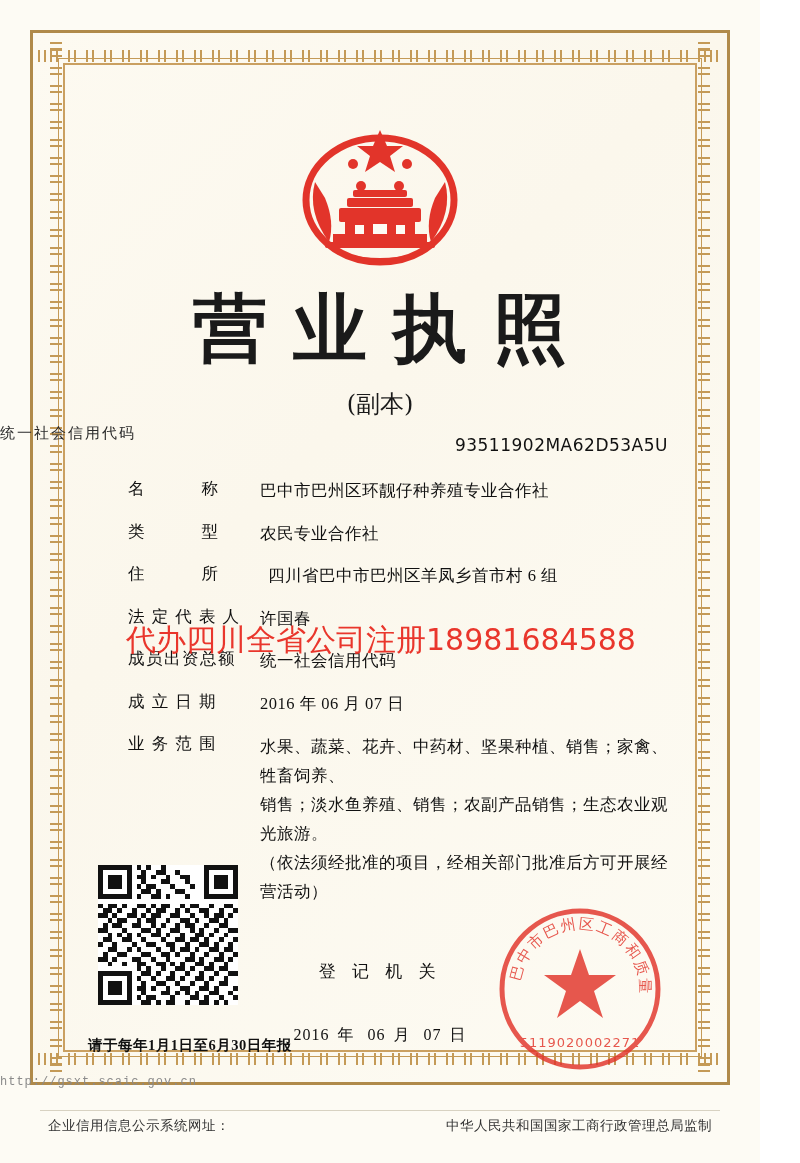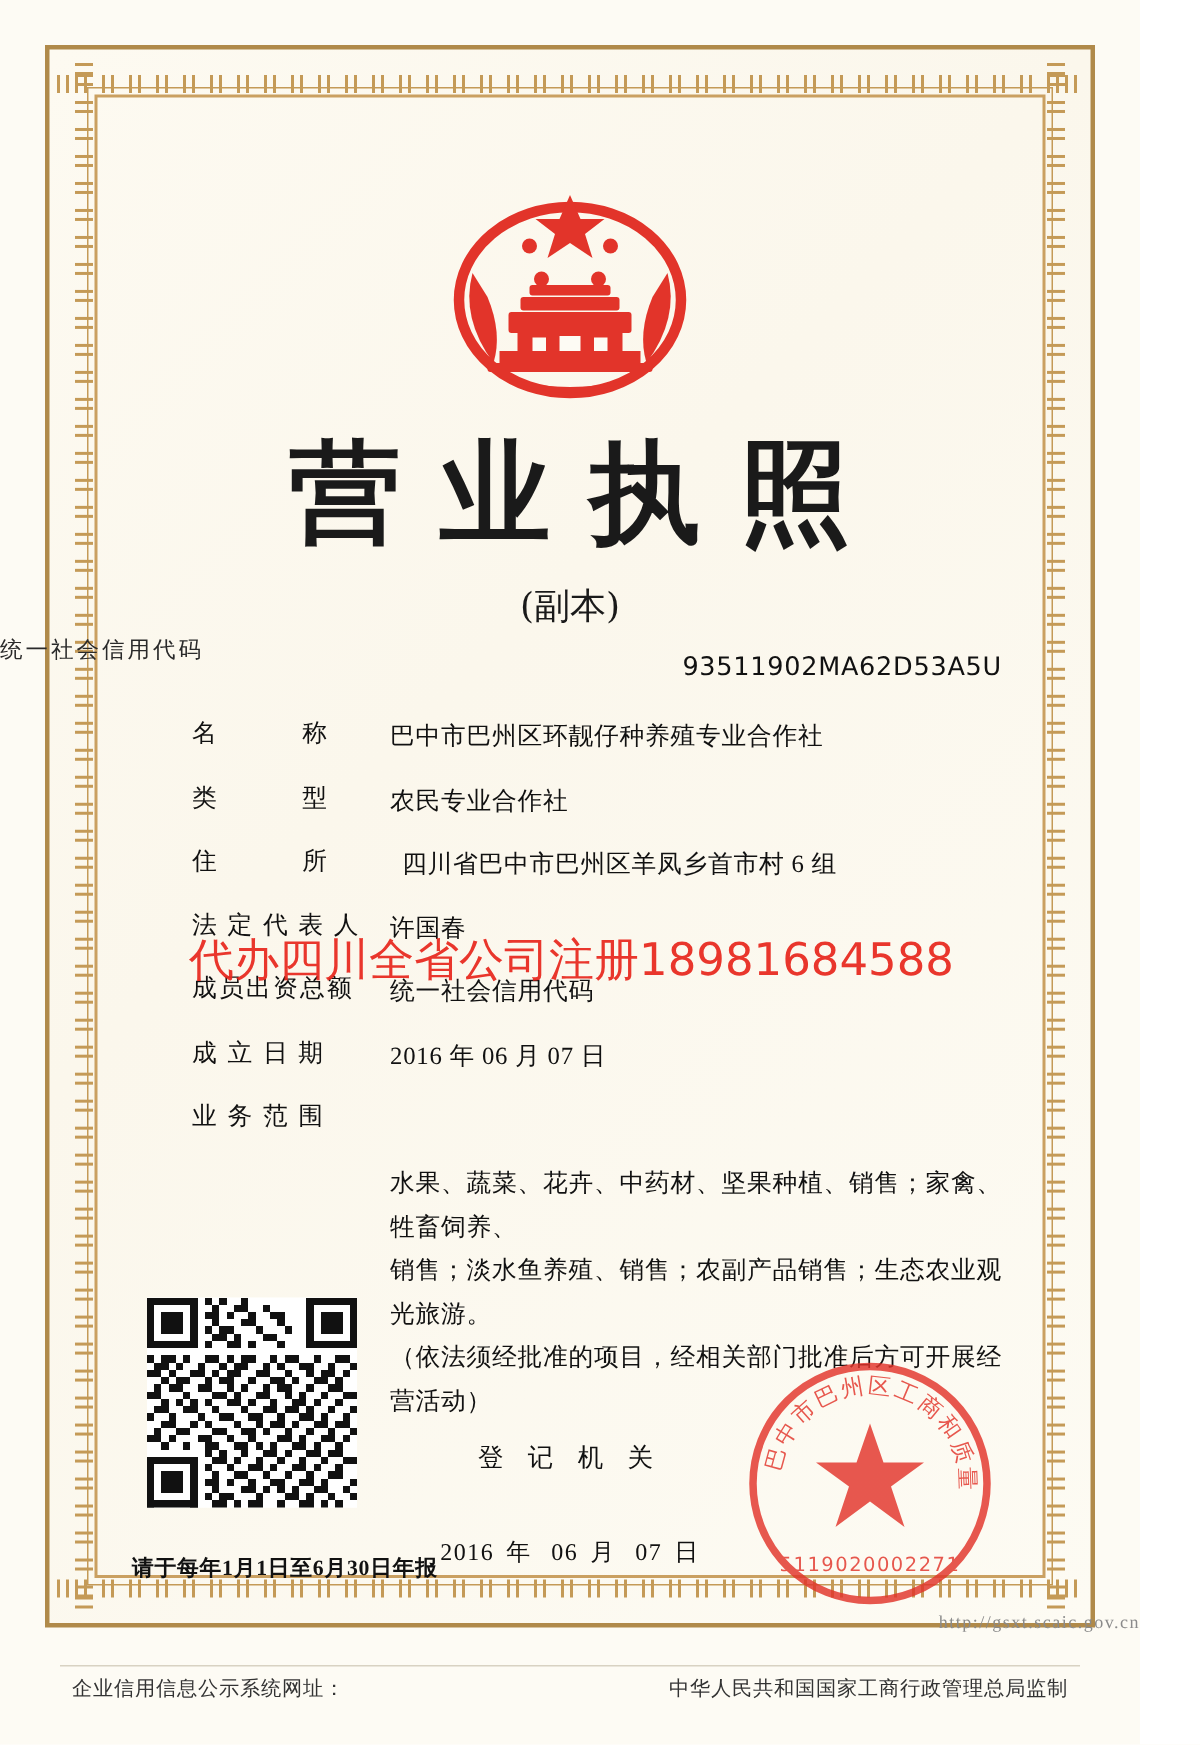--- a/index.html
+++ b/index.html
@@ -115,21 +115,21 @@
   }
   .row .label.wide{letter-spacing:1.5px;}
   .row .value{
     flex:1;
     line-height:1.55;
     letter-spacing:0.5px;
   }
   .row .value.indent{margin-left:8px;font-family:Liberation Serif, serif;}
   .scope .value{line-height:1.75;}
   .scope .value .ln{display:block;}
-  .scope .value .ln.i1{text-indent:0;margin-top:42px;}
+  .scope .value .ln.i1{text-indent:0;}
   .scope .value .ln.i2{padding-left:0;}
 
   
   .watermark{
     position:absolute;
     left:126px;top:620px;
     font-size:30px;
     color:#e8261c;
     font-family:"DejaVu Sans", sans-serif;
     letter-spacing:0px;
@@ -176,24 +176,24 @@
     left:88px;top:1036px;
     font-size:14.5px;
     color:#111;
     letter-spacing:0.5px;
     font-weight:bold;
   }
 
   .url{
     position:absolute;
     left:0;right:0;bottom:74px;
-    text-align:right;
+    text-align:left;
     font-size:12px;
     color:#8a8a8a;
-    font-family:Liberation Serif, serif;
+    font-family:Liberation Mono, monospace;
     letter-spacing:1px;
   }
 
   .footer-left{
     position:absolute;
     left:48px;bottom:28px;
     font-size:13.5px;
     color:#333;
     letter-spacing:0.5px;
   }

